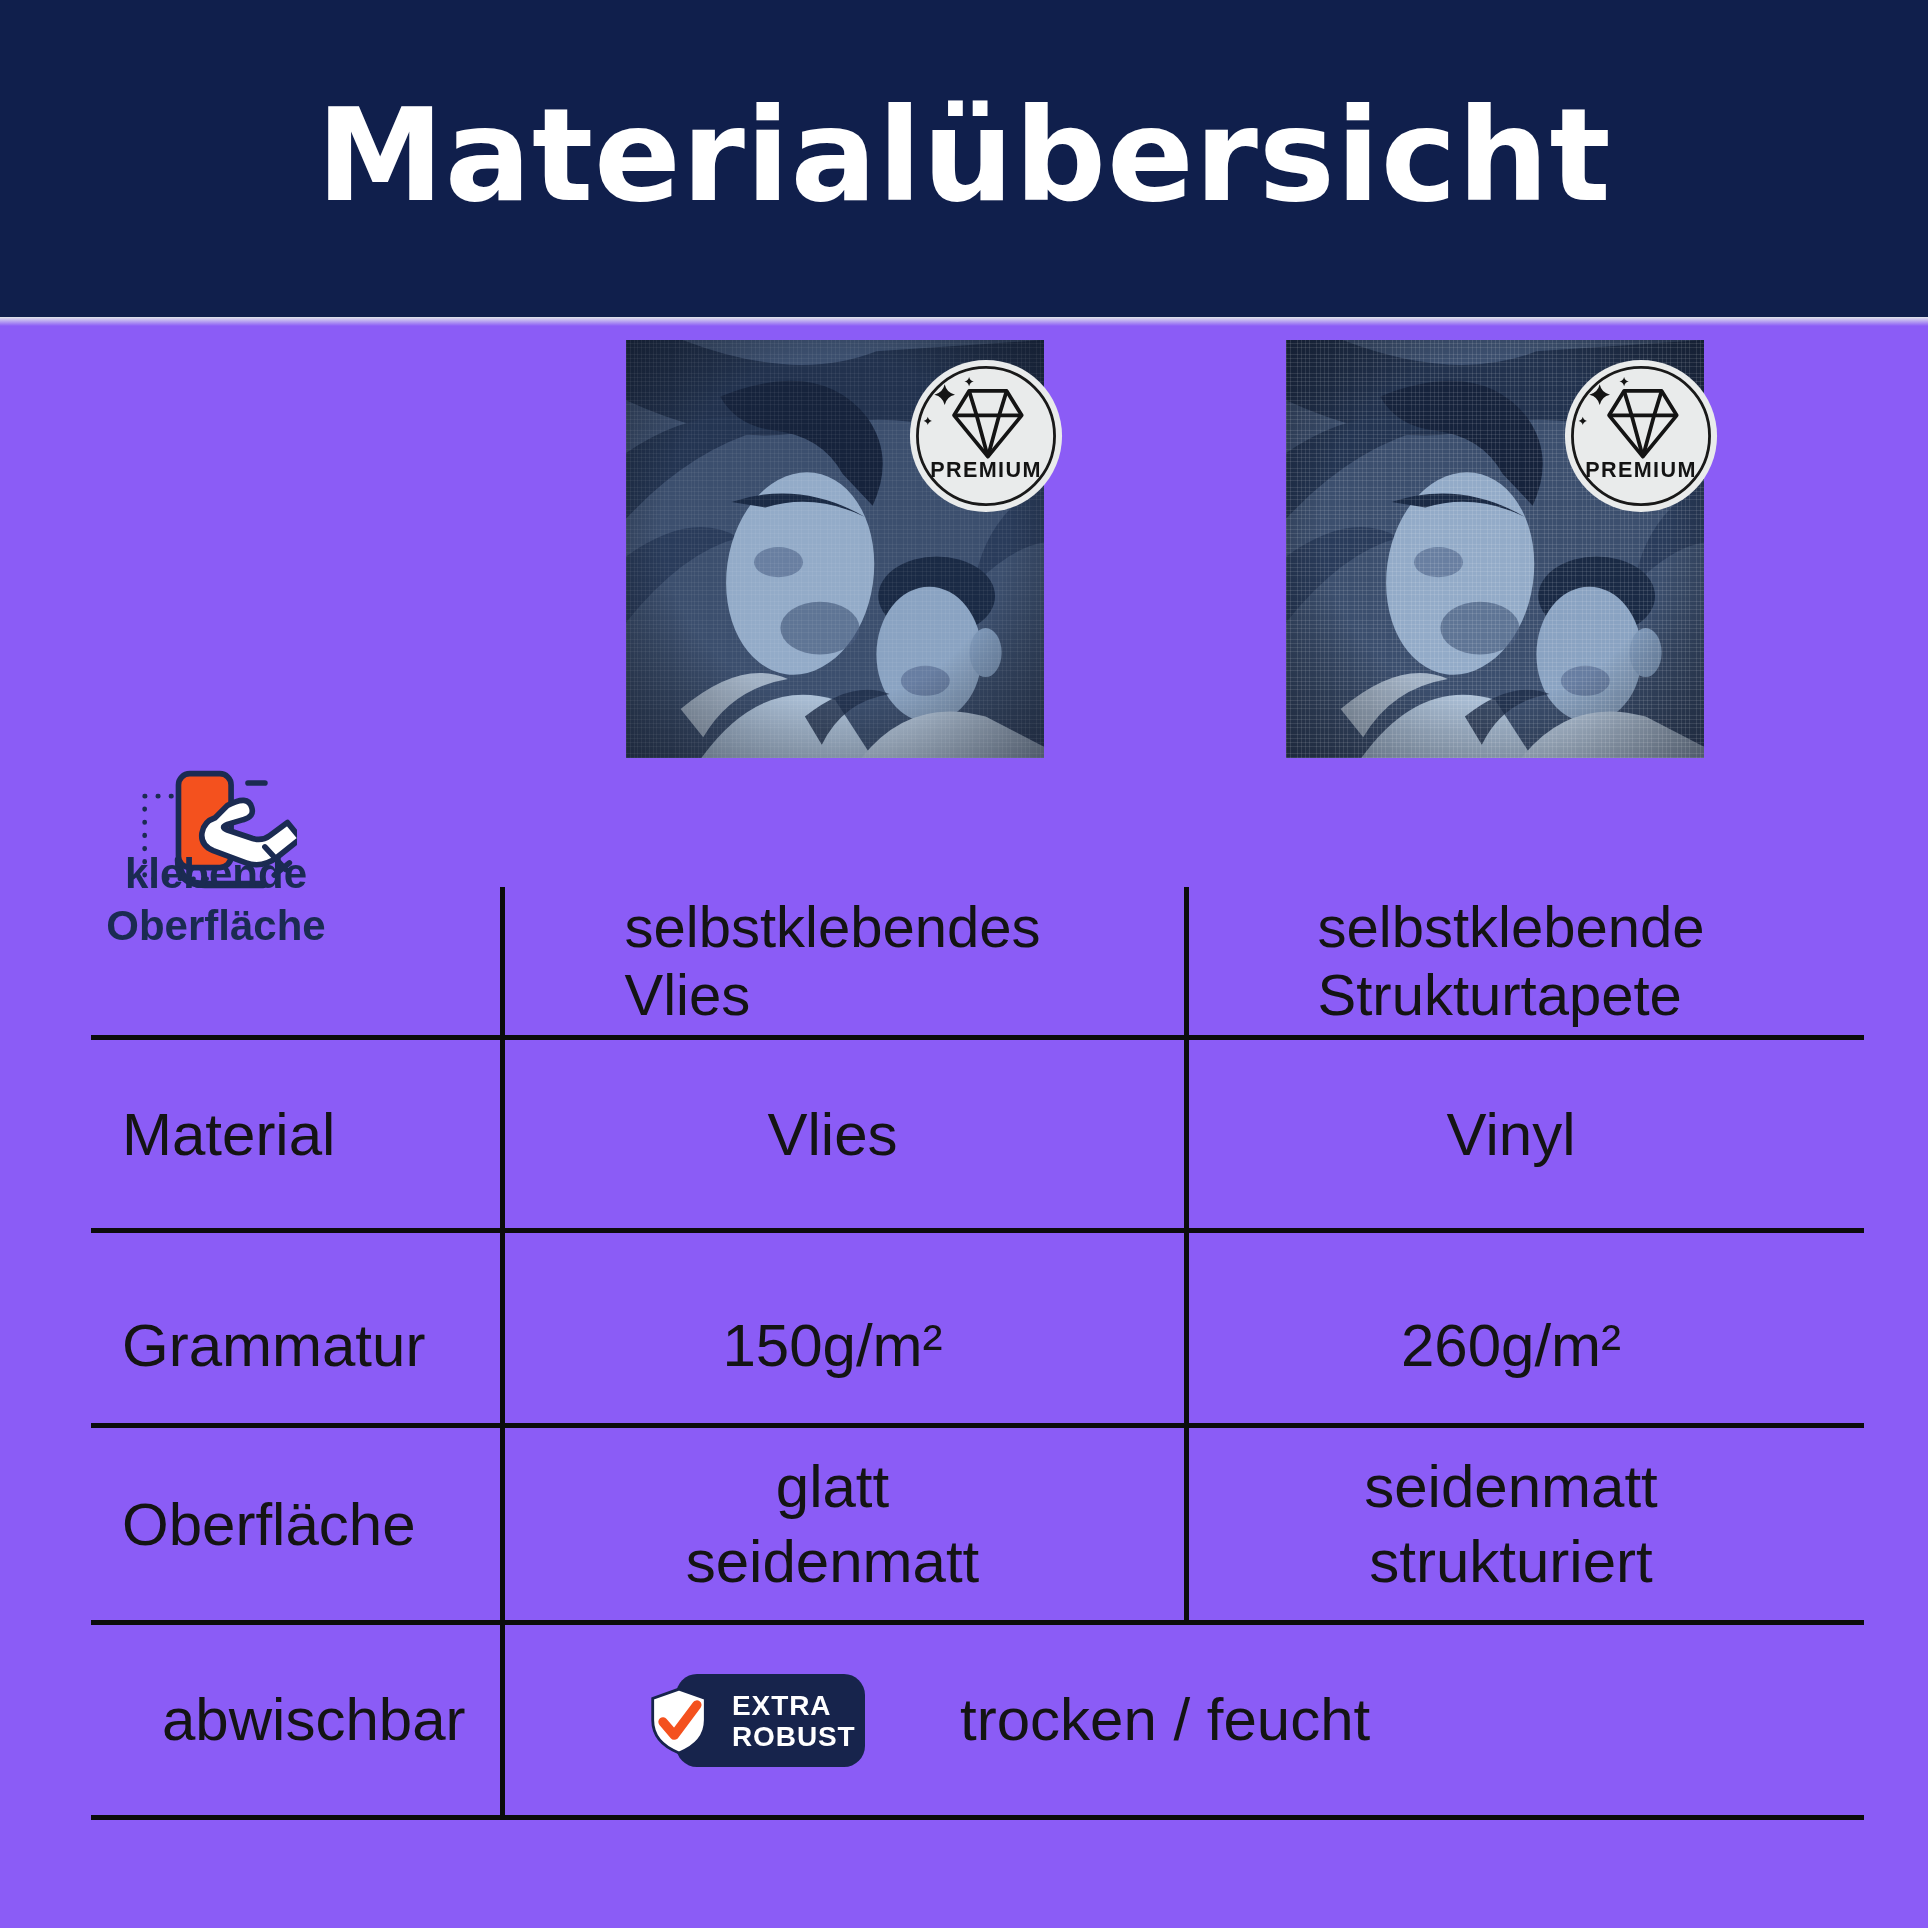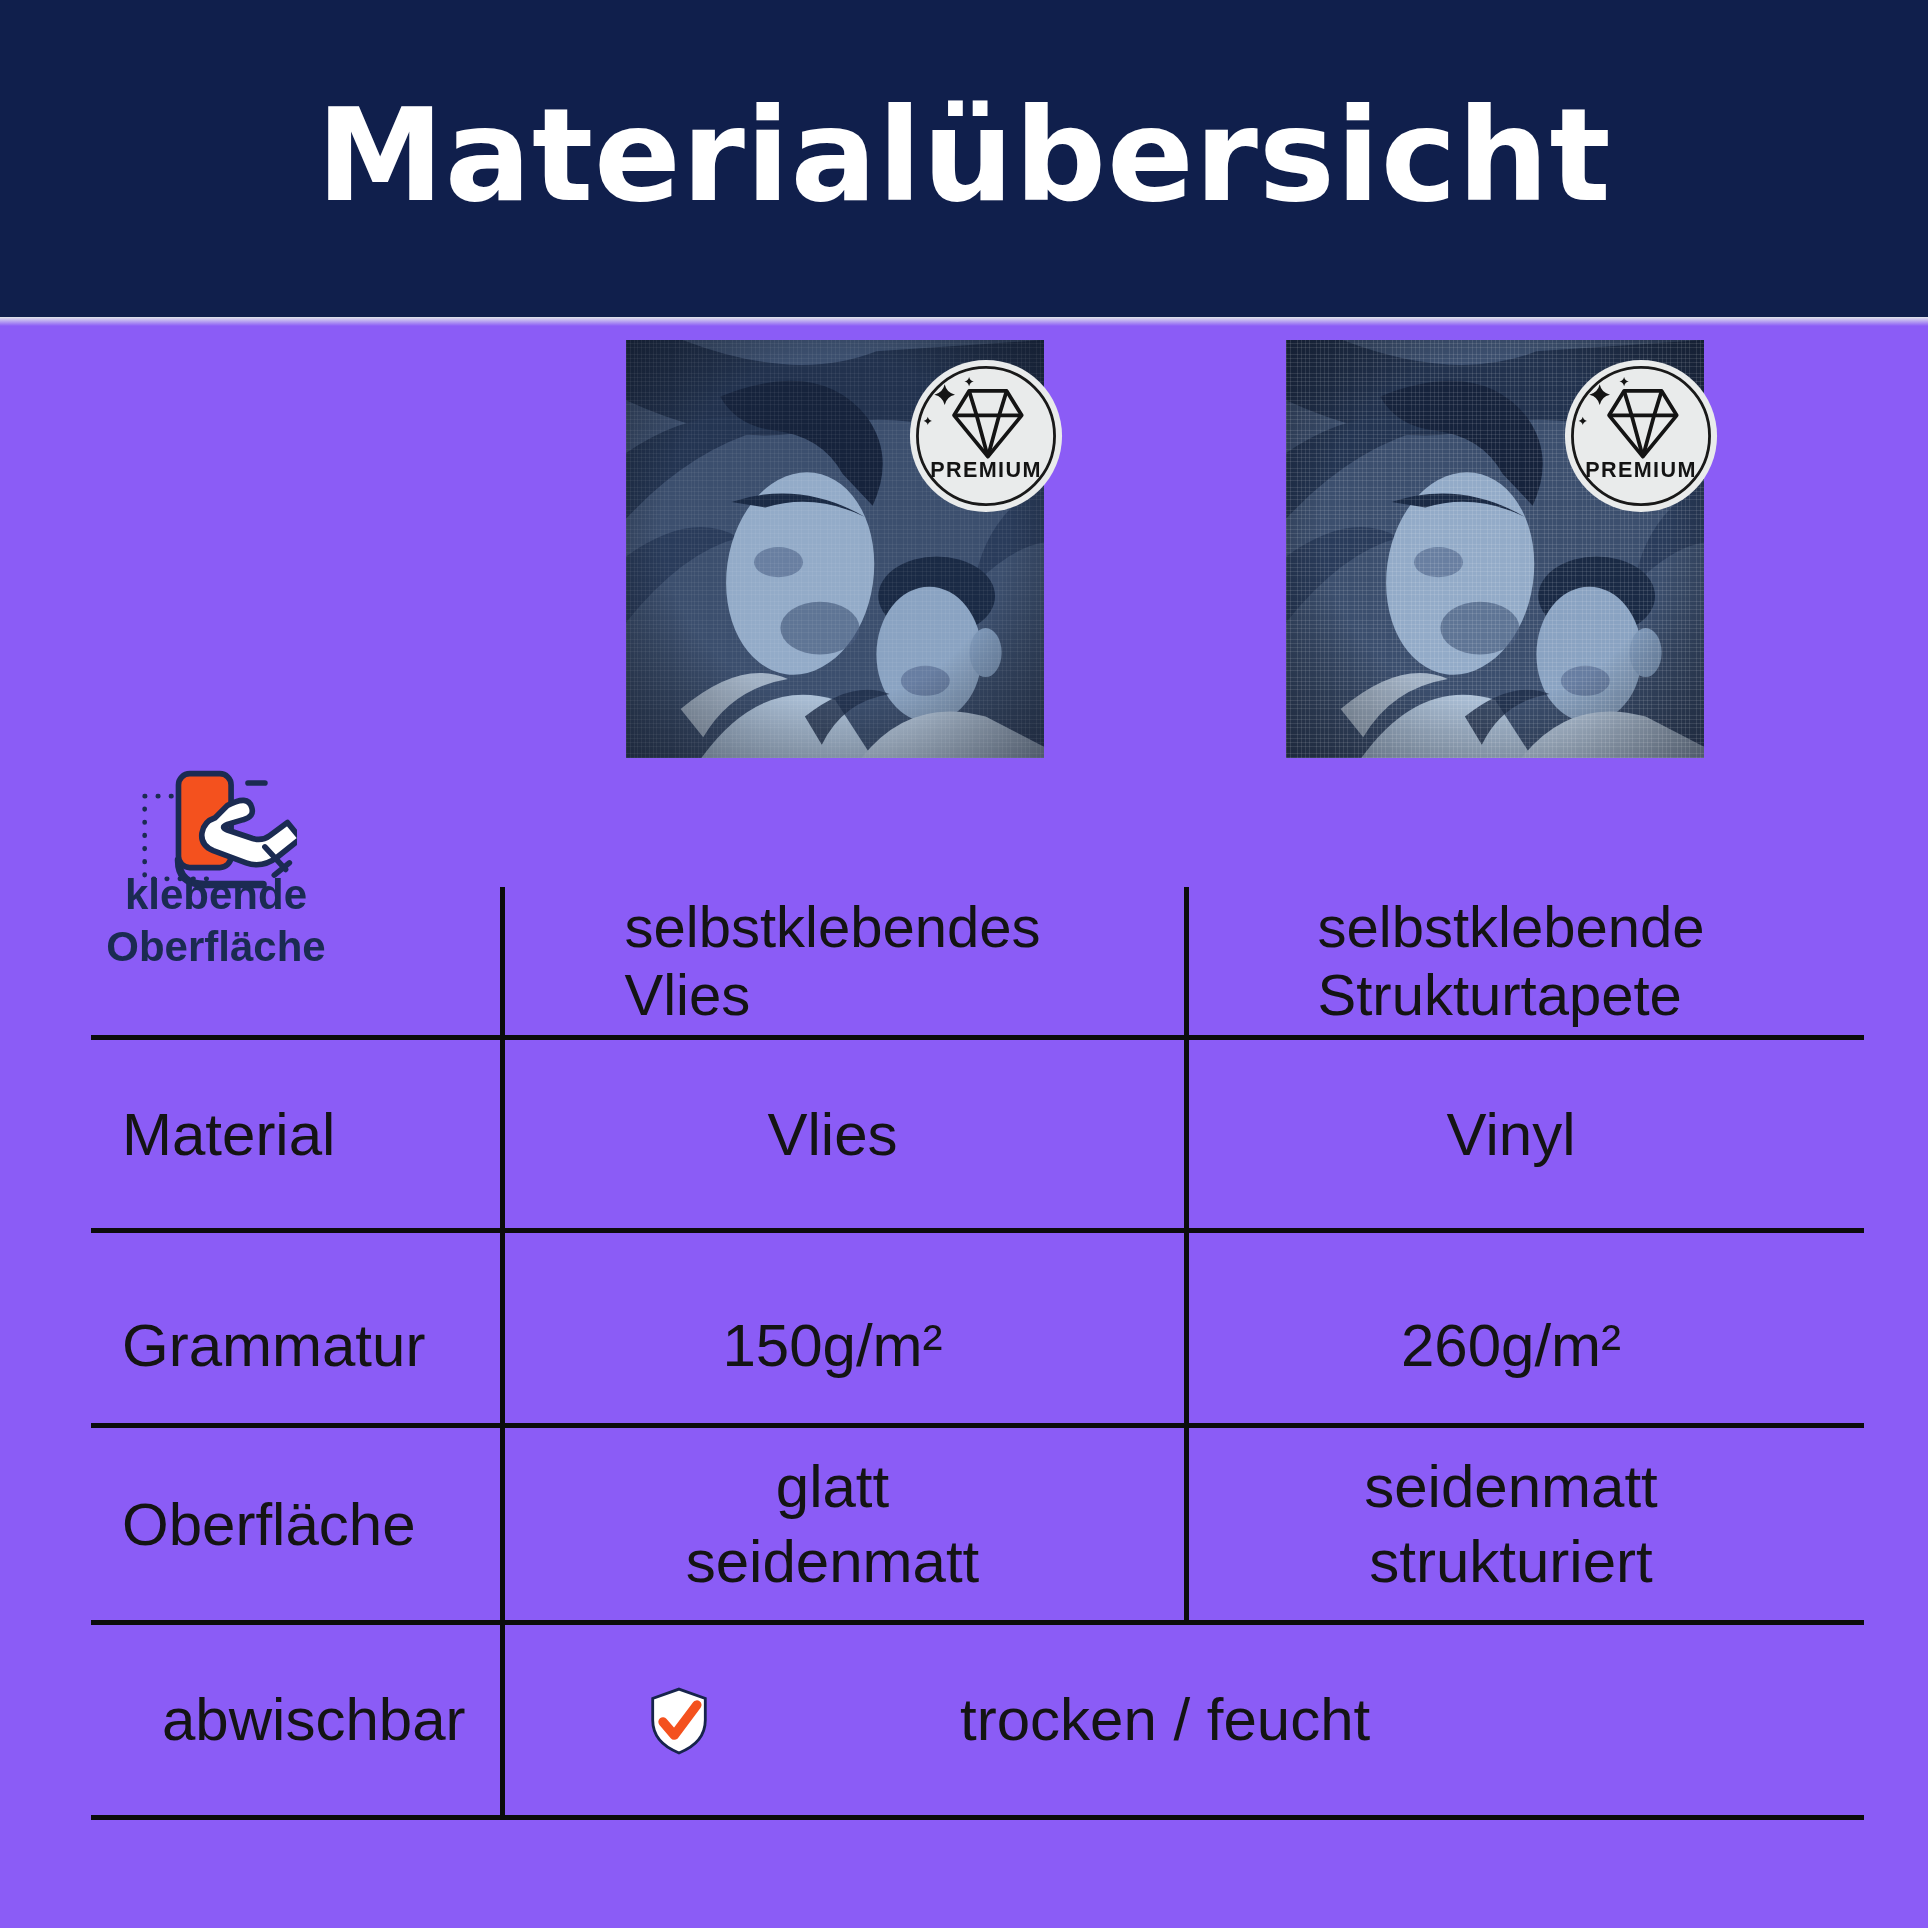--- a/index.html
+++ b/index.html
@@ -23,21 +23,21 @@
      background-image:repeating-linear-gradient(0deg,rgba(255,255,255,.05) 0 0.9px,transparent 0.9px 3.8px),
                       repeating-linear-gradient(90deg,rgba(255,255,255,.05) 0 0.9px,transparent 0.9px 3.8px);}
   .texture.strong{background-image:repeating-linear-gradient(0deg,rgba(255,255,255,.10) 0 0.9px,transparent 0.9px 3.8px),
                       repeating-linear-gradient(90deg,rgba(255,255,255,.10) 0 0.9px,transparent 0.9px 3.8px);}
   .premium-badge{position:absolute;top:19px;width:154px;height:154px;}
   .p1 .premium-badge{left:283px;}
   .p2 .premium-badge{left:278px;}
 
   
   .feature-icon{position:absolute;left:137px;top:768px;width:160px;height:124px;}
-  .feature-label{position:absolute;left:75px;top:869px;width:282px;text-align:center;
+  .feature-label{position:absolute;left:75px;top:848px;width:282px;text-align:center;
        font-weight:bold;font-size:42px;line-height:52px;color:#1b2b52;}
 
   
   .hline{position:absolute;left:91px;width:1773px;height:4.7px;background:#0c0c0c;}
   .vline{position:absolute;width:4.7px;background:#0c0c0c;}
   #hl1{top:1035px;} #hl2{top:1228px;} #hl3{top:1423px;} #hl4{top:1620px;} #hl5{top:1815px;}
   #vl1{left:500px;top:887px;height:933px;}
   #vl2{left:1184px;top:887px;height:737px;}
 
   
@@ -219,20 +219,24 @@
     </div>
   </div>
   <div class="cell c2 r3">
     <div>
       <div>seidenmatt</div>
       <div>strukturiert</div>
     </div>
   </div>
 
   <div class="rowlabel r4">abwischbar</div>
+  <div class="robust-badge">
+    <span>EXTRA</span>
+    <span>ROBUST</span>
+  </div>
   <svg class="shield" viewBox="0 0 66 74">
     <path d="M33 3 L61 13 V36 Q61 60 33 71 Q5 60 5 36 V13 Z" fill="#ffffff" stroke="#17244c" stroke-width="3"></path>
     <path d="M16 38 L28 52 L52 20" fill="none" stroke="#f4511e" stroke-width="10" stroke-linecap="round" stroke-linejoin="round"></path>
   </svg>
   <div class="wipe-value">trocken / feucht</div>
 
 </div>
 
 
 </body></html>

